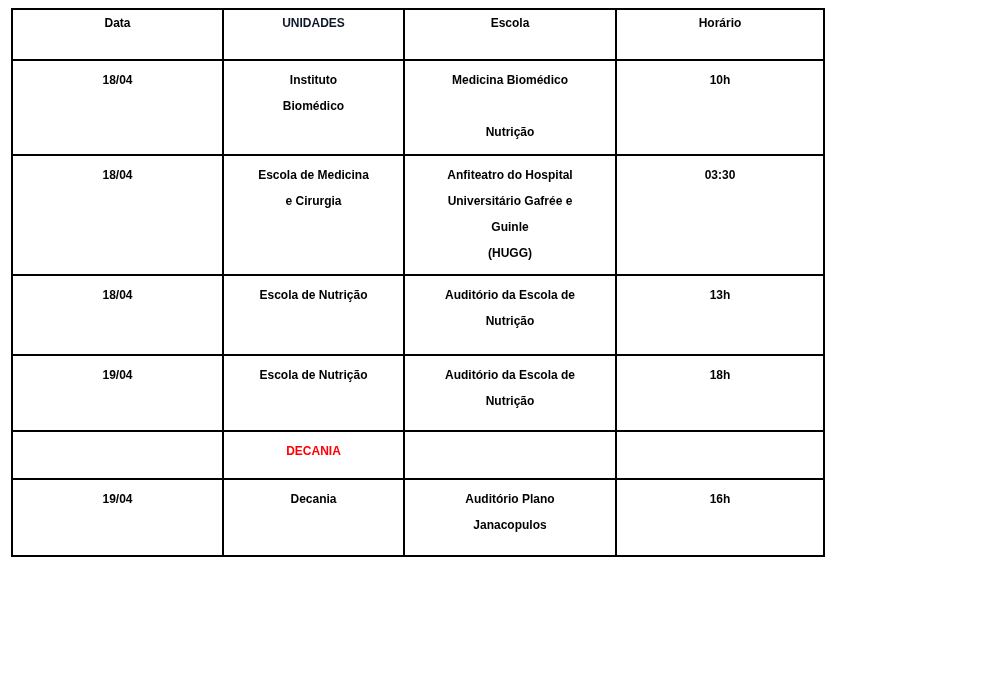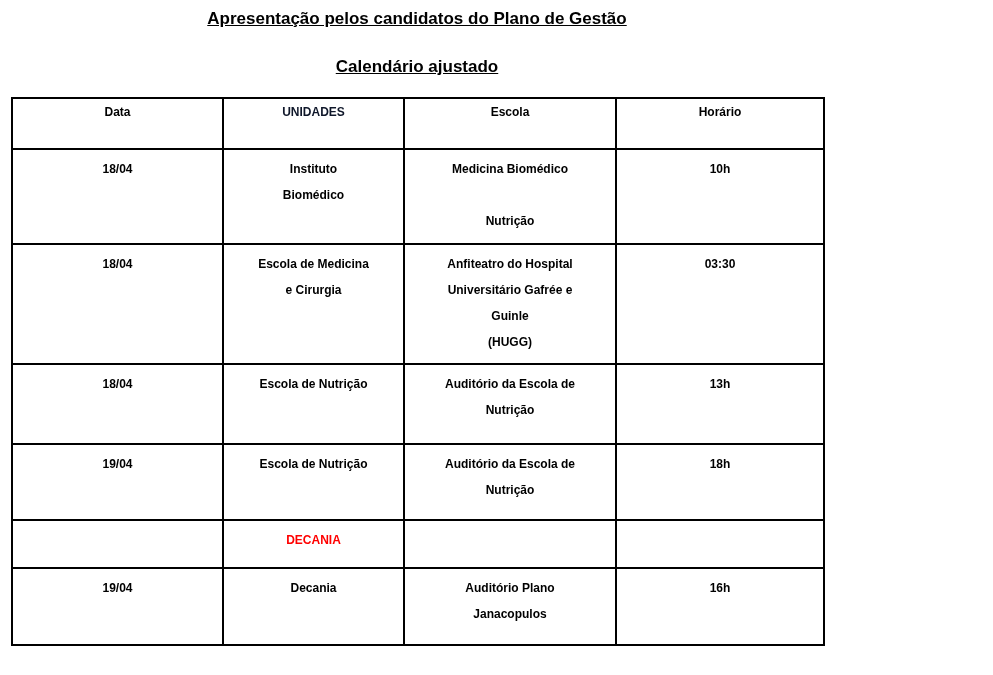--- a/index.html
+++ b/index.html
@@ -56,22 +56,20 @@
     white-space: nowrap;
   }
   .red {
     color: #FF0000;
   }
 </style>
 </head>
 <body>
 
 <div class="page">
-  <h1 class="title">Apresentação pelos candidatos do Plano de Gestão</h1>
-  <h2 class="subtitle">Calendário ajustado</h2>
 
   <table class="schedule">
     <colgroup>
       <col style="width:211px">
       <col style="width:181px">
       <col style="width:212px">
       <col style="width:208px">
     </colgroup>
     <thead>
       <tr>

